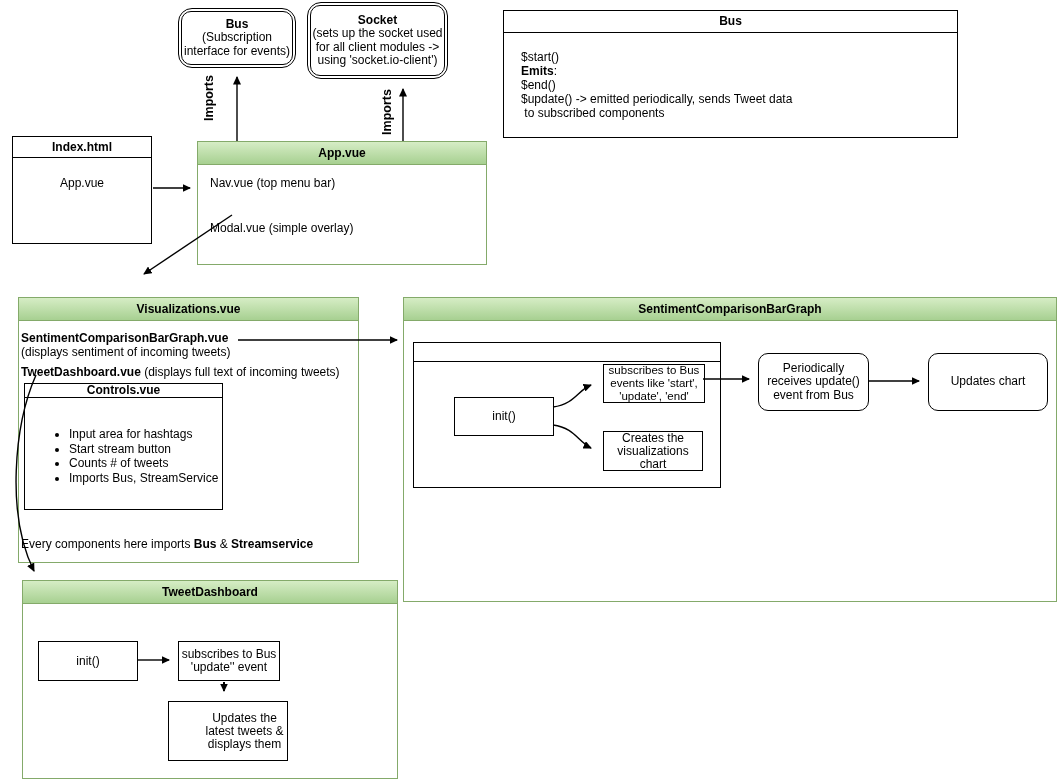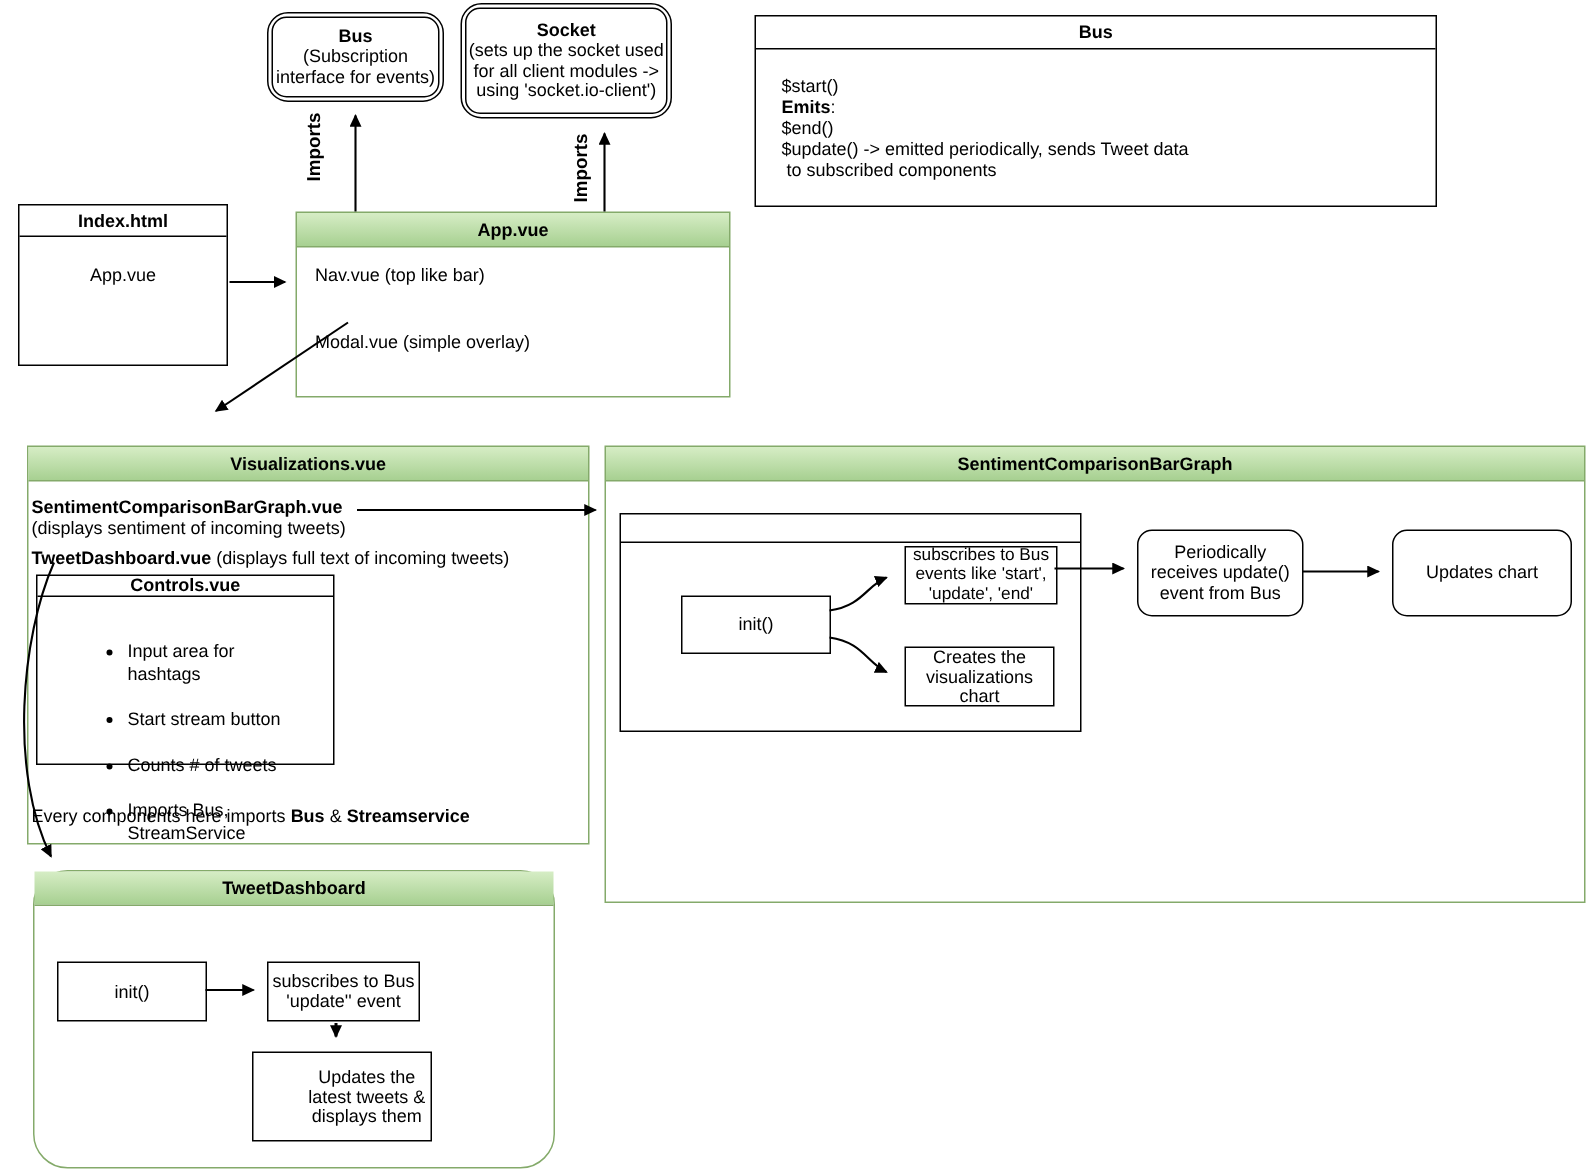--- a/index.html
+++ b/index.html
@@ -27,21 +27,21 @@
   .pill{position:absolute;border:1.5px solid #000;border-radius:14px;background:#fff;box-sizing:border-box;padding:2px;}
   .pill-in{border:1.5px solid #000;border-radius:10px;height:100%;box-sizing:border-box;
            display:flex;flex-direction:column;align-items:center;justify-content:center;
            text-align:center;line-height:13.5px;}
   .b{font-weight:bold;}
   .line{position:absolute;line-height:13.5px;white-space:nowrap;}
   .pre{white-space:pre;}
   .rot{position:absolute;width:60px;height:16px;transform:rotate(-90deg);text-align:center;
        font-weight:bold;font-size:12.5px;line-height:16px;}
   ul.ctl{margin:29px 0 0 0;padding-left:44px;line-height:14.5px;}
-  ul.ctl li{margin:16px;padding:0;}
+  ul.ctl li{margin:0;padding:0;}
   svg.overlay{position:absolute;left:0;top:0;pointer-events:none;z-index:6;}
 </style>
 </head>
 <body>
 
 <div id="page">
 
   <div class="pill" style="left:178px;top:8px;width:118px;height:60px;">
     <div class="pill-in">
       <span class="b">Bus</span>
@@ -70,28 +70,28 @@
     </div>
   </div>
 
   <div class="kbox" style="left:12px;top:136px;width:140px;height:108px;">
     <div class="khead" style="height:20px;line-height:20px;">Index.html</div>
     <div style="padding-top:18px;text-align:center;">App.vue</div>
   </div>
 
   <div class="gbox" style="left:197px;top:141px;width:290px;height:124px;">
     <div class="ghead">App.vue</div>
-    <div class="line" style="left:12px;top:35px;">Nav.vue (top like bar)</div>
+    <div class="line" style="left:12px;top:35px;">Nav.vue (top menu bar)</div>
     <div class="line" style="left:12px;top:80px;">Modal.vue (simple overlay)</div>
   </div>
 
   <div class="rot" style="left:179px;top:90px;">Imports</div>
   <div class="rot" style="left:357px;top:104px;">Imports</div>
 
-  <div class="gbox" style="left:18px;top:297px;width:375px;height:266px;">
+  <div class="gbox" style="left:18px;top:297px;width:341px;height:266px;">
     <div class="ghead">Visualizations.vue</div>
     <div class="line b" style="left:2px;top:34px;">SentimentComparisonBarGraph.vue</div>
     <div class="line" style="left:2px;top:48px;">(displays sentiment of incoming tweets)</div>
     <div class="line" style="left:2px;top:68px;"><span class="b">TweetDashboard.vue</span><span class="pre"> (displays full text of incoming tweets)</span></div>
 
     <div class="kbox" style="left:5px;top:85px;width:199px;height:127px;">
       <div class="khead" style="height:13px;line-height:13px;">Controls.vue</div>
       <ul class="ctl">
         <li>Input area for hashtags</li>
         <li>Start stream button</li>
@@ -119,21 +119,21 @@
       <span>Creates the visualizations chart</span>
     </div>
     <div class="rbox" style="left:524px;top:55px;width:120px;height:58px;">
       <span>Updates chart</span>
     </div>
     <div class="rbox" style="left:354px;top:55px;width:111px;height:58px;">
       <span>Periodically receives update() event from Bus</span>
     </div>
   </div>
 
-  <div class="gbox" style="left:22px;top:580px;width:348px;height:199px;border-radius:23px;">
+  <div class="gbox" style="left:22px;top:580px;width:376px;height:199px;">
     <div class="ghead">TweetDashboard</div>
     <div class="cbox" style="left:15px;top:60px;width:100px;height:40px;">
       <span>init()</span>
     </div>
     <div class="cbox" style="left:155px;top:60px;width:102px;height:40px;">
       <span><span>subscribes to Bus</span><br><span>'update'' event</span></span>
     </div>
     <div class="cbox" style="left:145px;top:120px;width:120px;height:60px;padding-left:33px;">
       <span>Updates the latest tweets &amp; displays them</span>
     </div>

